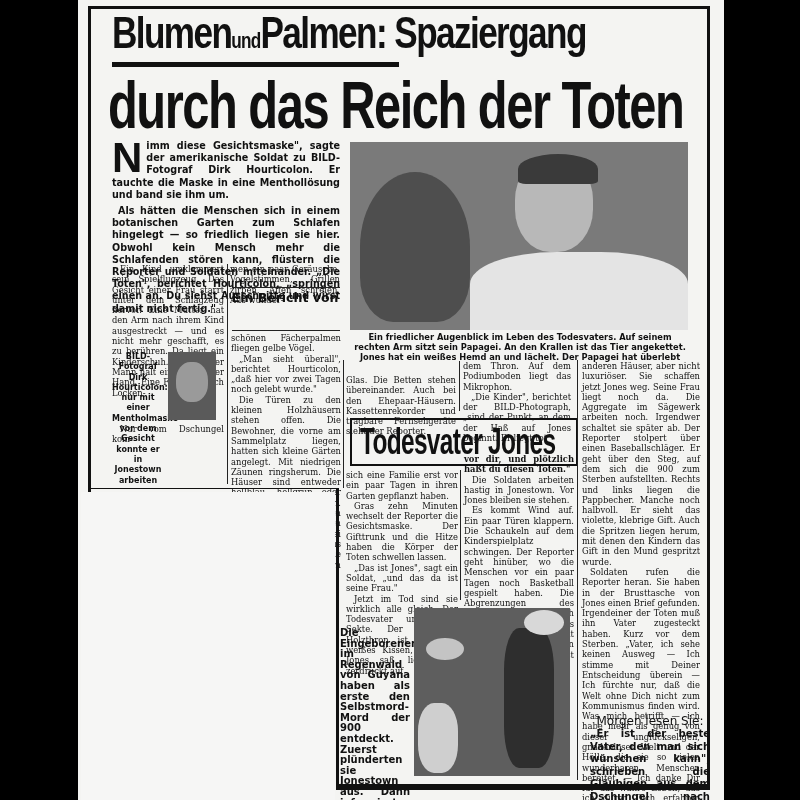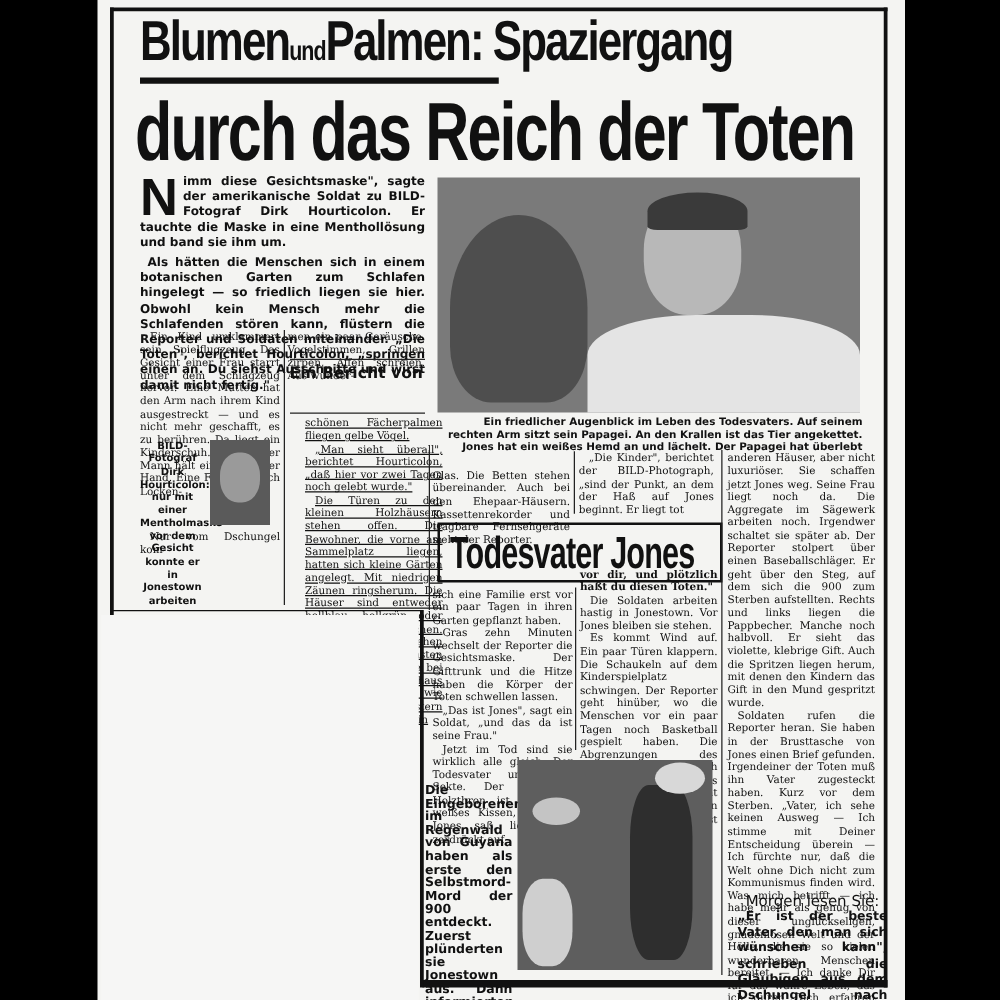--- a/index.html
+++ b/index.html
@@ -15,21 +15,21 @@
   .dropcap{float:left;font-family:"Liberation Sans",sans-serif;font-size:42px;line-height:36px;margin:0 4px 0 0;font-weight:bold;}
   .lead p{margin:0 0 4px 0;text-indent:6px;}
   .lead p.first{text-indent:0;}
   .col{position:absolute;font-size:8.4px;line-height:10.3px;text-align:justify;}
   .col p{margin:0;text-indent:8px;}
   .col p.noind{text-indent:0;}
   .vrule{position:absolute;width:1px;background:#222;}
   .hrule{position:absolute;height:1px;background:#222;}
   .photo{position:absolute;background:#6e6e6e;overflow:hidden;}
   .photo .shade{position:absolute;}
-  .caption{position:absolute;font-family:"DejaVu Sans",sans-serif;font-weight:bold;font-size:8.3px;line-height:10px;text-align:right;}
+  .caption{position:absolute;font-family:"DejaVu Sans",sans-serif;font-weight:bold;font-size:8.3px;line-height:10px;text-align:center;}
   .byline-box{position:absolute;left:230px;top:290px;width:110px;text-align:center;font-family:"DejaVu Sans",sans-serif;font-weight:bold;}
   .byline-box .l1{font-size:12.5px;line-height:15px;}
   .byline-box .l2{font-size:11.5px;line-height:15px;margin-top:4px;}
   .subhead{position:absolute;left:350px;top:418px;width:228px;height:48px;border:2px solid #111;box-sizing:border-box;}
   .subhead span{position:absolute;left:8px;top:4px;font-family:"Liberation Sans",sans-serif;font-weight:bold;font-size:36px;letter-spacing:-1px;transform:scaleX(0.68);transform-origin:left top;white-space:nowrap;line-height:1;}
   .side-cap{position:absolute;font-family:"DejaVu Sans",sans-serif;font-weight:bold;font-size:10px;line-height:10.6px;}
   .tomorrow{position:absolute;left:590px;top:714px;width:120px;font-family:"DejaVu Sans",sans-serif;}
   .tomorrow .t1{font-size:12px;text-align:center;}
   .tomorrow .t2{font-weight:bold;font-size:10px;line-height:12.5px;text-align:justify;}
   .bottom-bar{position:absolute;left:338px;top:784px;width:372px;height:6px;background:#111;}
@@ -76,34 +76,35 @@
 <div class="vrule" style="left:227px;top:264px;height:220px;"></div>
 
 <div class="col" style="left:230px;top:264px;width:110px;">
   <p class="noind">men ein paar Geräusche. Vogelstimmen, Grillen zirpen, Affen schreien. Aus wunder-</p>
 </div>
 <div class="hrule" style="left:232px;top:287px;width:108px;"></div>
 <div class="byline-box">
   <div class="l1">Ein Bericht von</div>
 </div>
 <div class="hrule" style="left:232px;top:330px;width:108px;"></div>
-<div class="col" style="left:244px;top:333px;width:110px;text-decoration:underline;">
+<div class="col" style="left:231px;top:333px;width:110px;">
   <p class="noind">schönen Fächerpalmen fliegen gelbe Vögel.</p>
   <p>„Man sieht überall", berichtet Hourticolon, „daß hier vor zwei Tagen noch gelebt wurde."</p>
   <p>Die Türen zu den kleinen Holzhäusern stehen offen. Die Bewohner, die vorne am Sammelplatz liegen, hatten sich kleine Gärten angelegt. Mit niedrigen Zäunen ringsherum. Die Häuser sind entweder hellblau, hellgrün oder hellbraun gestrichen. Bananenstauden stehen davor. Die herrlichsten Blumen, wie man sie bei uns nur im Gewächshaus sieht, wachsen wie Unkraut. In den Fenstern sind Fliegengitter, kein</p>
 </div>
 
 <div class="vrule" style="left:343px;top:360px;height:128px;"></div>
 
 <div class="col" style="left:346px;top:375px;width:110px;">
   <p class="noind">Glas. Die Betten stehen übereinander. Auch bei den Ehepaar-Häusern. Kassettenrekorder und tragbare Fernsehgeräte sieht der Reporter.</p>
 </div>
 <div class="vrule" style="left:459px;top:361px;height:50px;"></div>
 
 <div class="col" style="left:463px;top:361px;width:108px;">
+  <p class="noind">dem Thron. Auf dem Podiumboden liegt das Mikrophon.</p>
   <p>„Die Kinder", berichtet der BILD-Photograph, „sind der Punkt, an dem der Haß auf Jones beginnt. Er liegt tot</p>
 </div>
 
 <div class="subhead">
   <span>Todesvater Jones</span>
 </div>
 
 <div class="col" style="left:346px;top:470px;width:112px;">
   <p class="noind" style="font-weight:normal;">sich eine Familie erst vor ein paar Tagen in ihren Garten gepflanzt haben.</p>
   <p>Gras zehn Minuten wechselt der Reporter die Gesichtsmaske. Der Gifttrunk und die Hitze haben die Körper der Toten schwellen lassen.</p>

